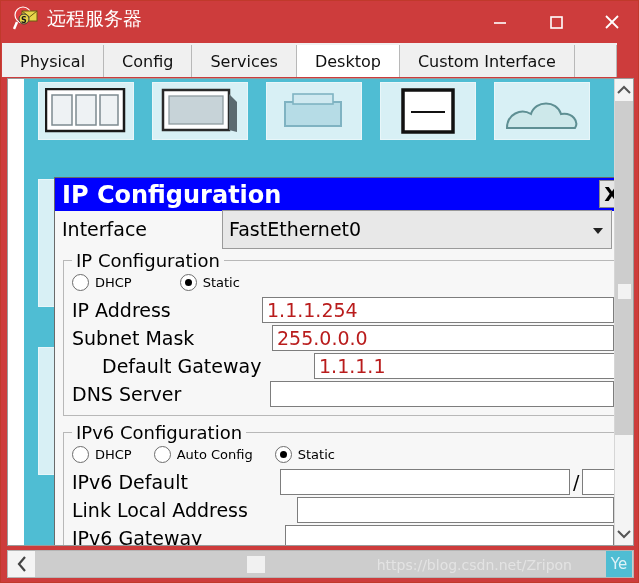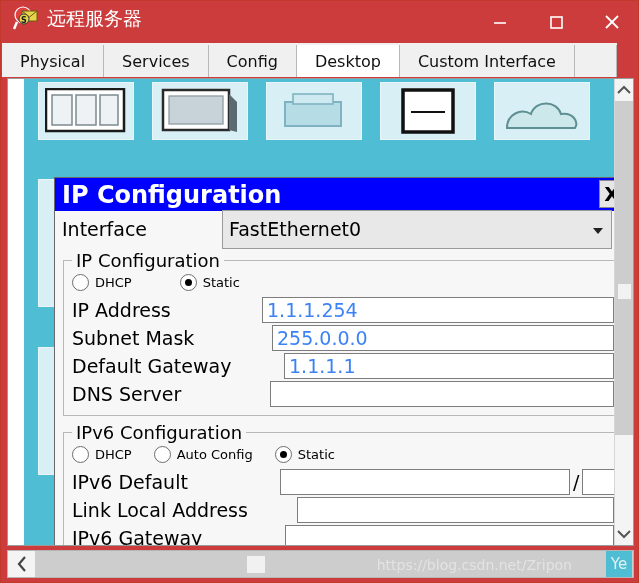--- a/index.html
+++ b/index.html
@@ -170,21 +170,21 @@
     border-radius:50%;background:#000;
   }
   .radio-lbl{font-size:13px;color:#000;white-space:nowrap;}
   .gap-lg{width:36px;}
   .gap-sm{width:10px;}
 
   .field-row{display:flex;align-items:center;height:28px;}
   .field-lbl{font-size:19px;color:#000;white-space:nowrap;}
   .tfield{
     height:26px;background:#ffffff;border:1px solid #7d7d7d;box-sizing:border-box;
-    display:flex;align-items:center;font-size:19px;color:#3b82f6;padding-left:4px;
+    display:flex;align-items:center;font-size:19px;color:#b91c1c;padding-left:4px;
     overflow:hidden;white-space:nowrap;
   }
   .slash{font-size:19px;color:#000;margin:0 3px;}
 </style>
 </head>
 <body>
 
 <div class="app">
 
   <div class="titlebar">
@@ -216,22 +216,22 @@
         <svg width="22" height="22" viewBox="0 0 22 22">
             <line x1="5" y1="5" x2="17" y2="17" stroke="#ffffff" stroke-width="1.8"></line>
             <line x1="17" y1="5" x2="5" y2="17" stroke="#ffffff" stroke-width="1.8"></line>
           </svg>
       </span>
     </div>
   </div>
 
   <div class="tabbar">
     <div class="tab">Physical</div>
+    <div class="tab">Config</div>
     <div class="tab">Services</div>
-    <div class="tab">Config</div>
     <div class="tab active">Desktop</div>
     <div class="tab">Custom Interface</div>
     <div class="tab-filler"></div>
   </div>
 
   <div class="desktop-outer">
     <div class="desktop">
 
       <div class="icon-tile" style="left:14px;top:3px;">
         <span class="icon-glyph">
@@ -311,21 +311,21 @@
 
           <div class="field-row">
             <span class="field-lbl" style="width:190px;">IP Address</span>
             <span class="tfield" style="width:352px;">1.1.1.254</span>
           </div>
           <div class="field-row">
             <span class="field-lbl" style="width:200px;">Subnet Mask</span>
             <span class="tfield" style="width:342px;">255.0.0.0</span>
           </div>
           <div class="field-row">
-            <span class="field-lbl" style="width:212px;">Default Gateway</span>
+            <span class="field-lbl" style="width:212px;margin-left:30px;">Default Gateway</span>
             <span class="tfield" style="width:330px;">1.1.1.1</span>
           </div>
           <div class="field-row">
             <span class="field-lbl" style="width:198px;">DNS Server</span>
             <span class="tfield" style="width:344px;"></span>
           </div>
         </fieldset>
 
         <fieldset class="grp">
           <legend>IPv6 Configuration</legend>

